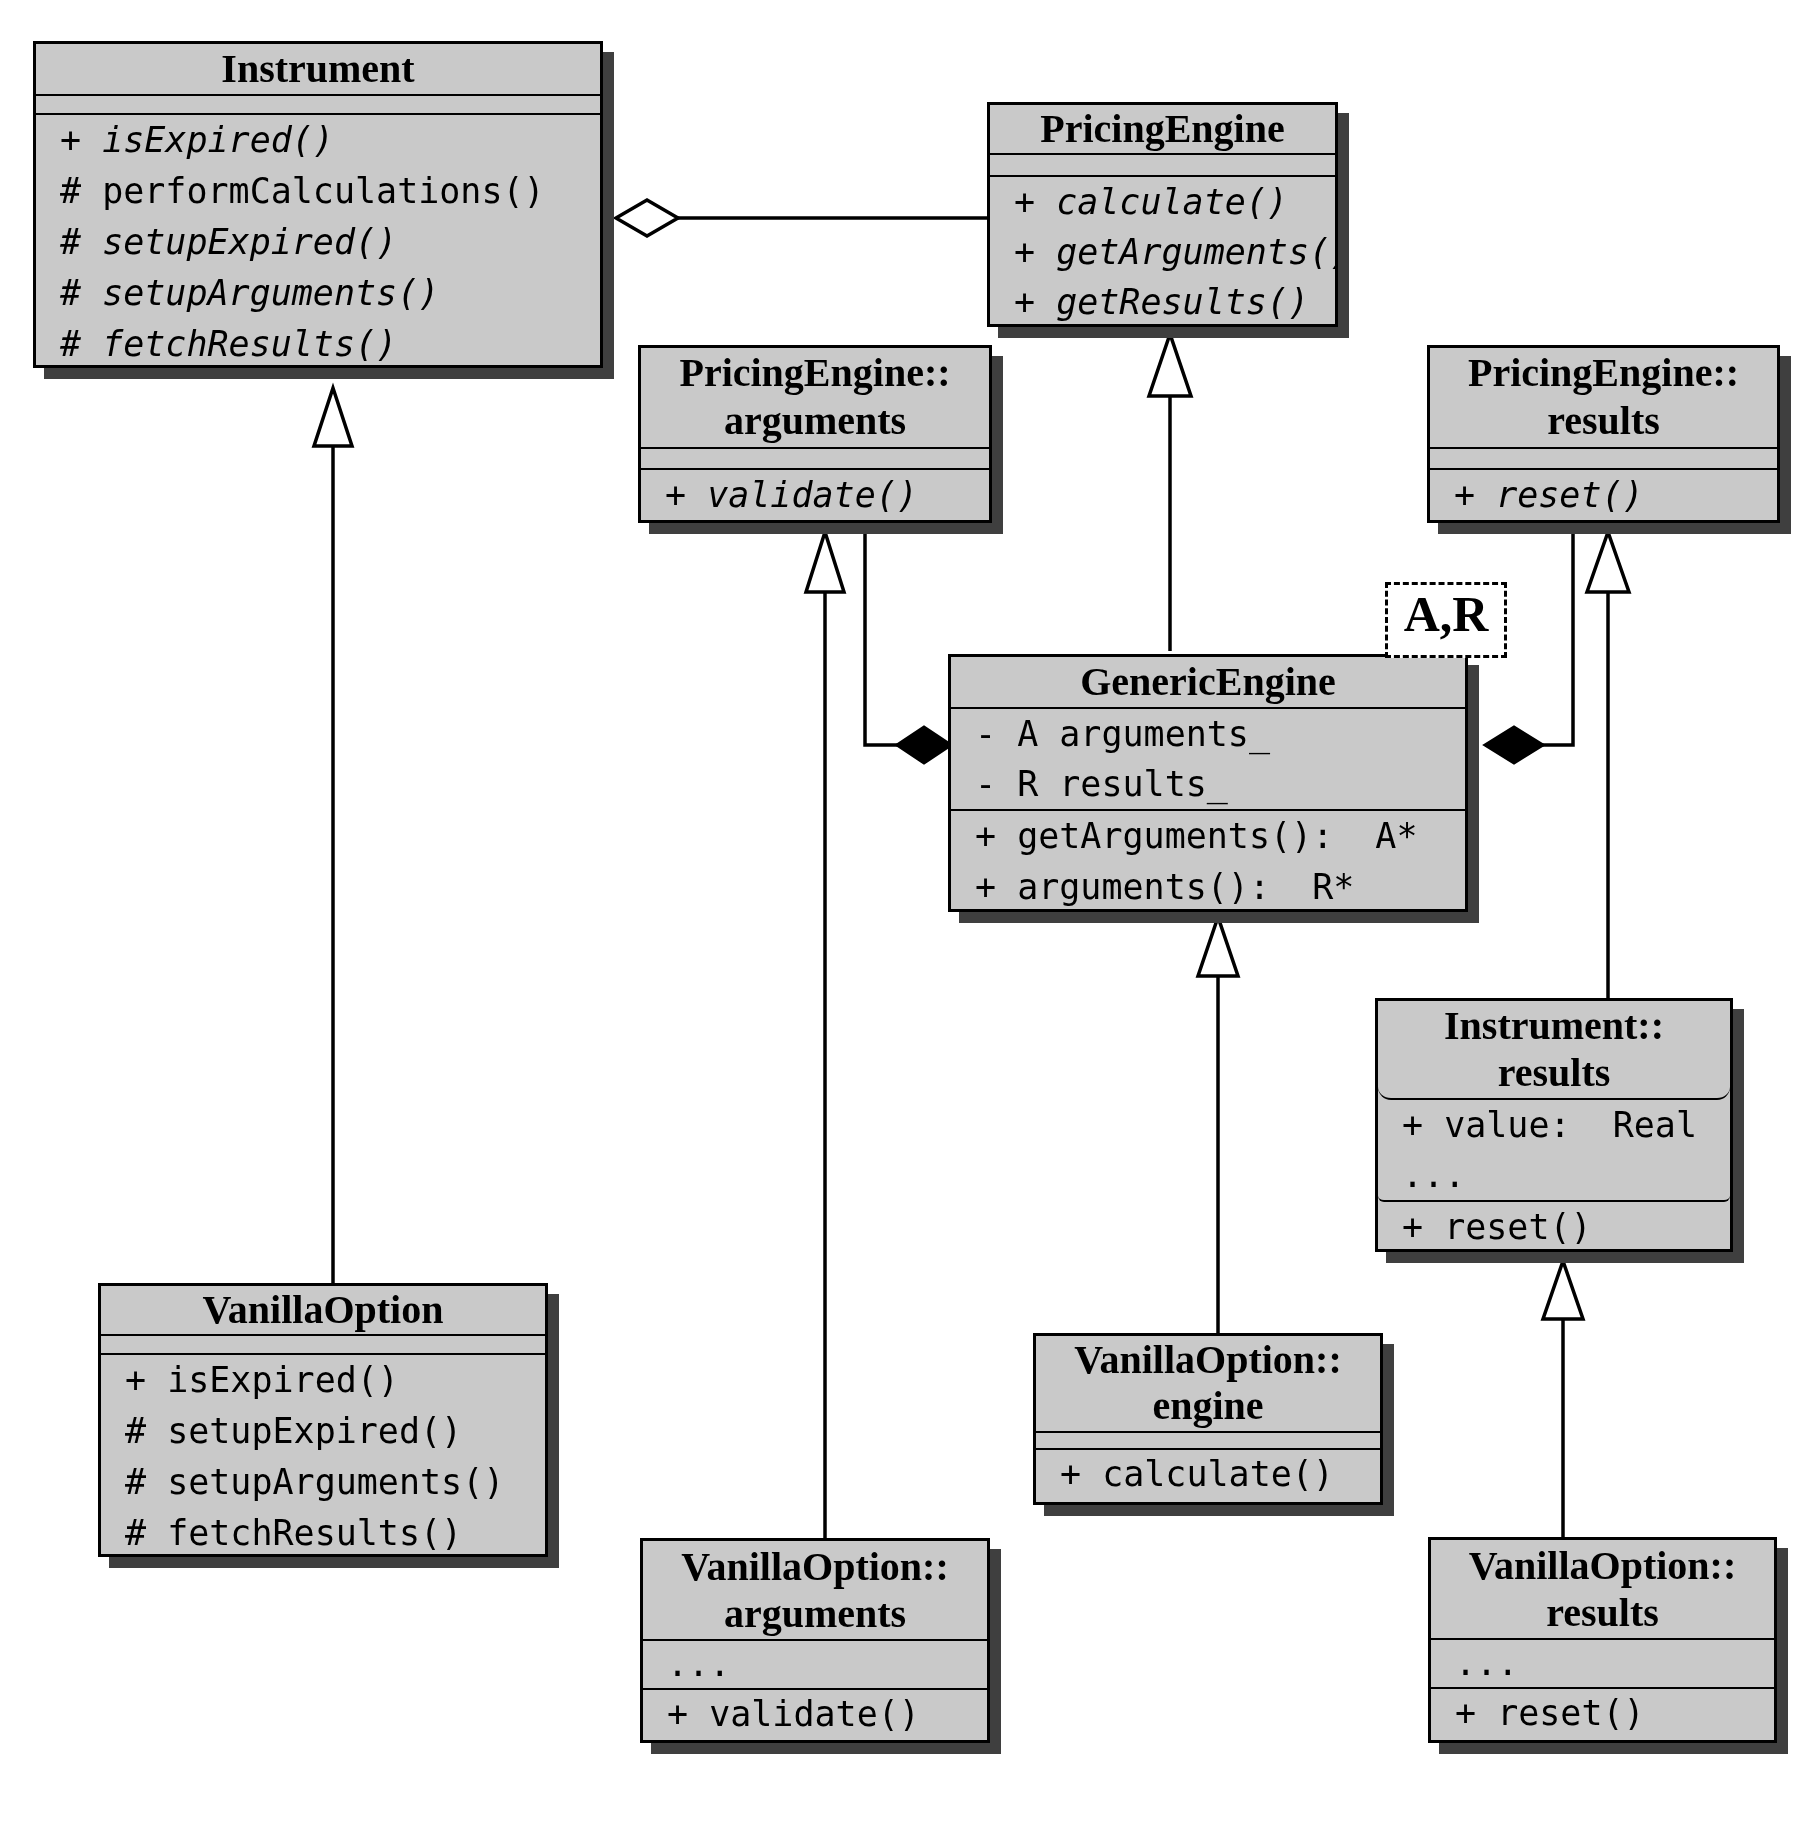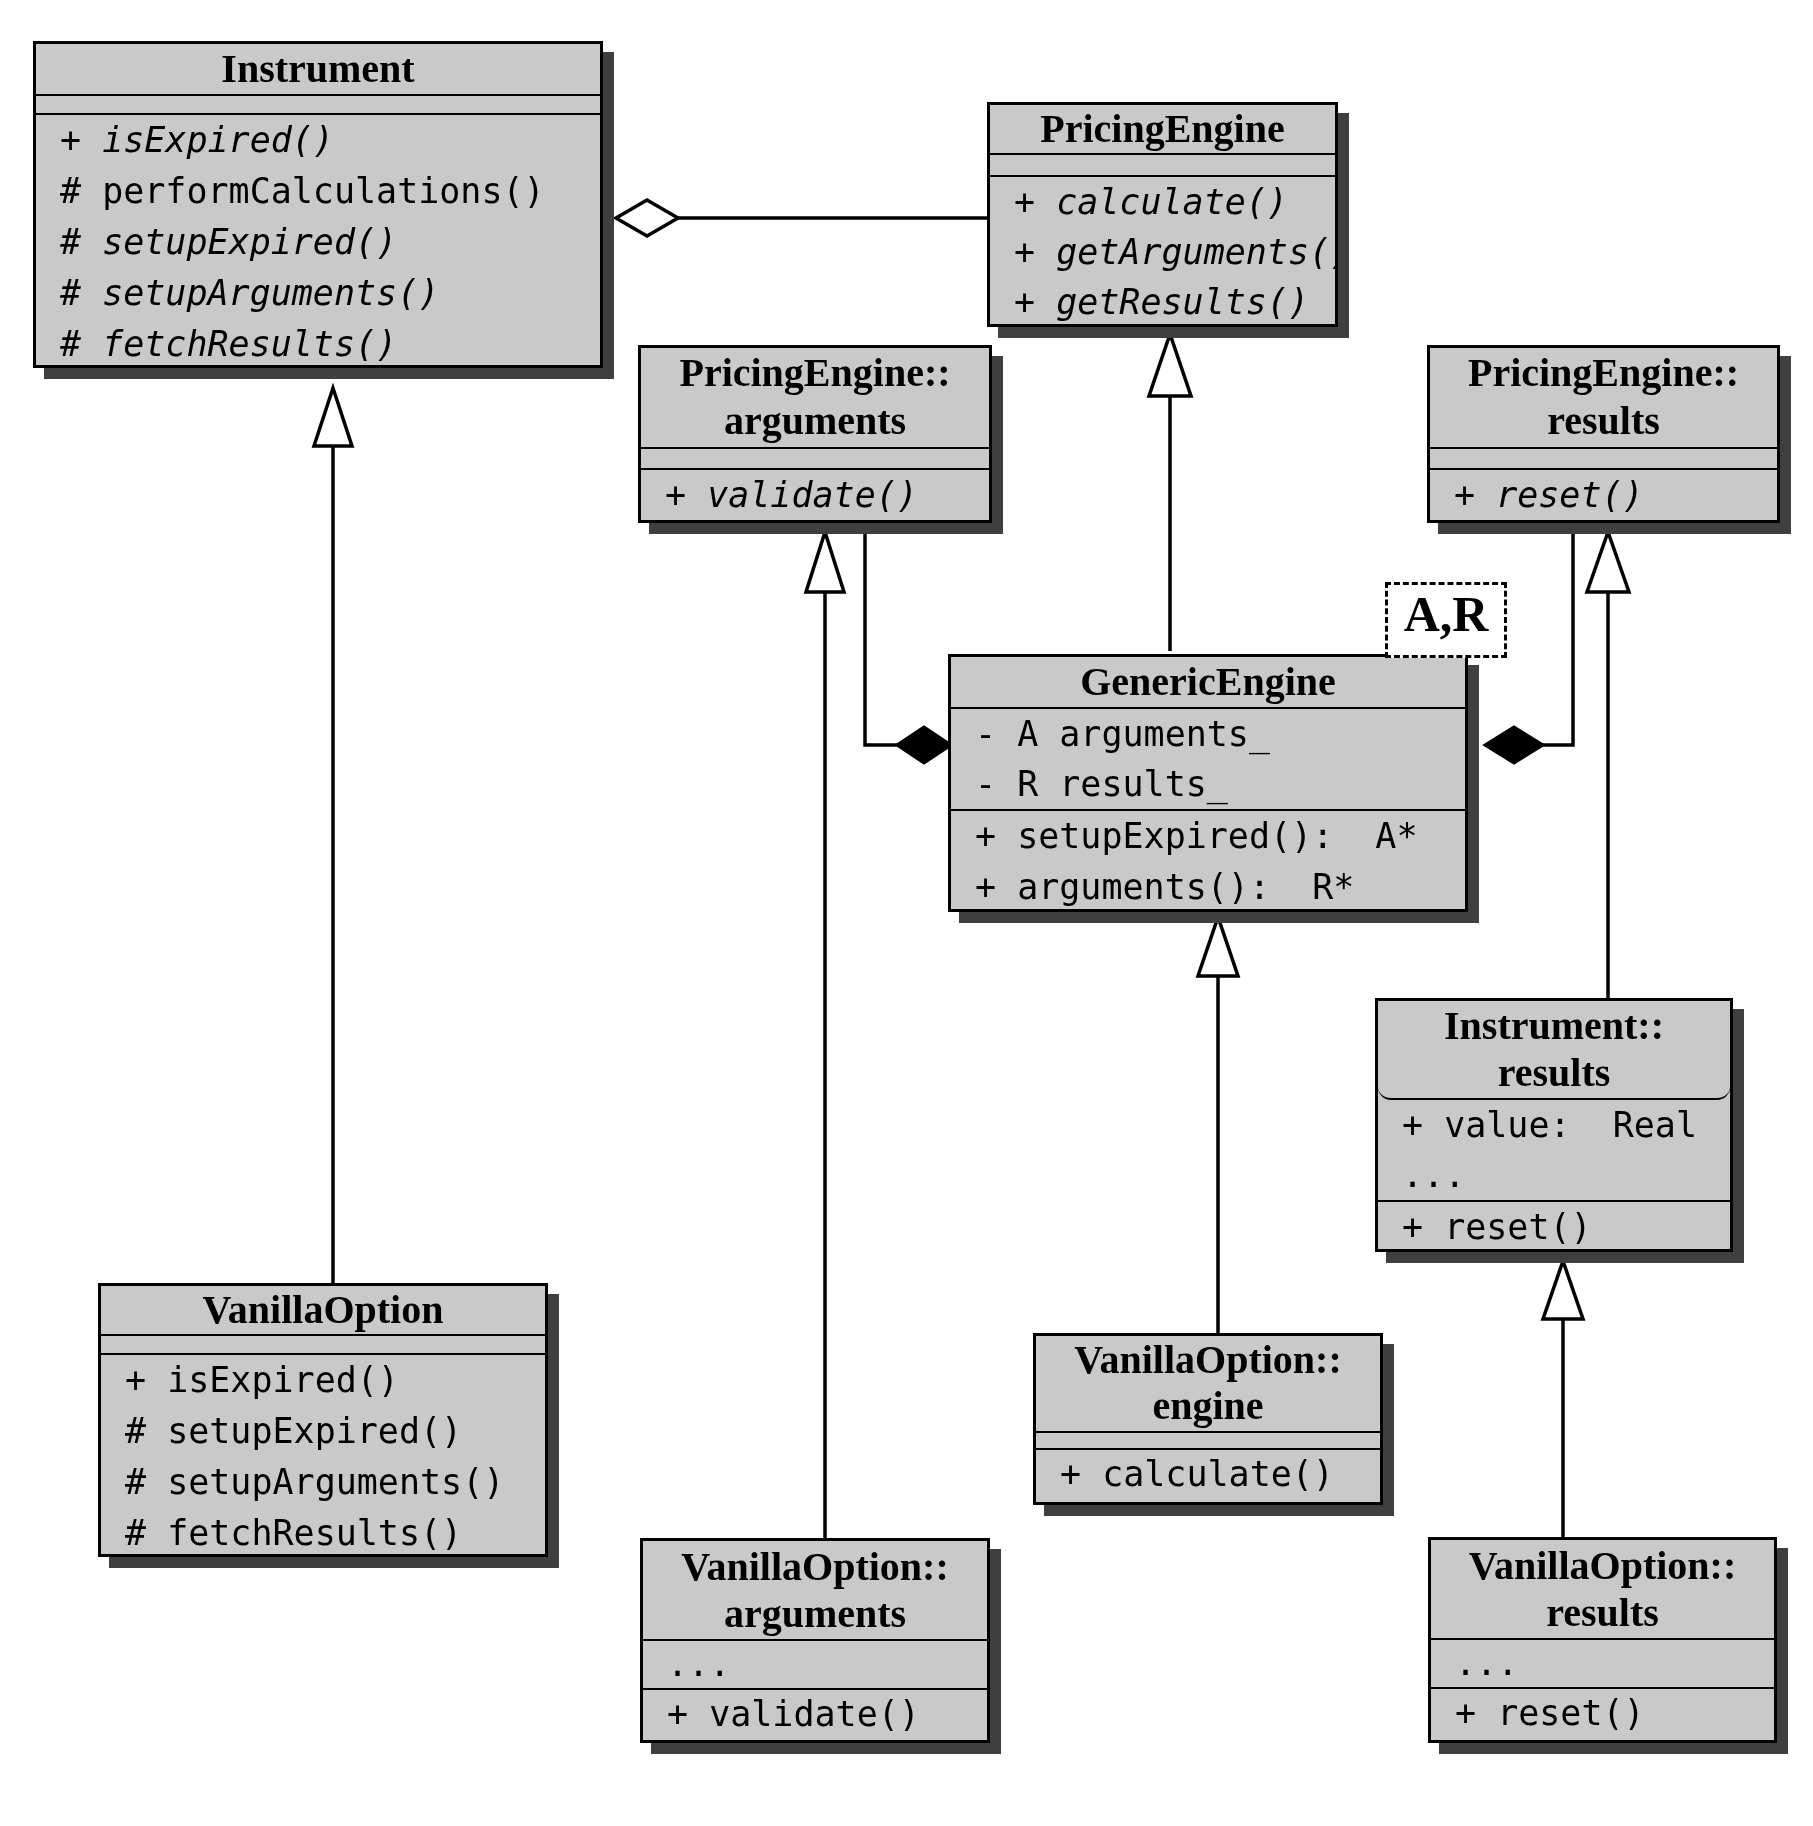--- a/index.html
+++ b/index.html
@@ -124,35 +124,35 @@
 
   <div class="box" style="left:948px;top:654px;width:520px;height:258px;">
     <div class="title" style="height:51.5px;">
       <span>GenericEngine</span>
     </div>
     <div class="attrs" style="height:102.5px;">
       <div class="line" style="line-height:50px;">- A arguments_</div>
       <div class="line" style="line-height:50px;">- R results_</div>
     </div>
     <div class="methods">
-      <div class="line" style="line-height:51px;">+ setupExpired():  A*</div>
+      <div class="line" style="line-height:51px;">+ getArguments():  A*</div>
       <div class="line" style="line-height:51px;">+ arguments():  R*</div>
     </div>
   </div>
 
   <div id="template-box">
     <span>A,R</span>
   </div>
 
   <div class="box" style="left:1375px;top:998px;width:358px;height:254px;">
     <div class="title" style="height:98.5px;line-height:47px;border-radius:13px;">
       <span>Instrument::</span>
       <span>results</span>
     </div>
-    <div class="attrs" style="height:102.5px;">
+    <div class="attrs" style="height:102.5px;border-radius:6px;">
       <div class="line" style="line-height:50px;">+ value:  Real</div>
       <div class="line" style="line-height:50px;">...</div>
     </div>
     <div class="methods">
       <div class="line" style="line-height:50px;">+ reset()</div>
     </div>
   </div>
 
   <div class="box" style="left:98px;top:1283px;width:450px;height:274px;">
     <div class="title" style="height:49.5px;">

